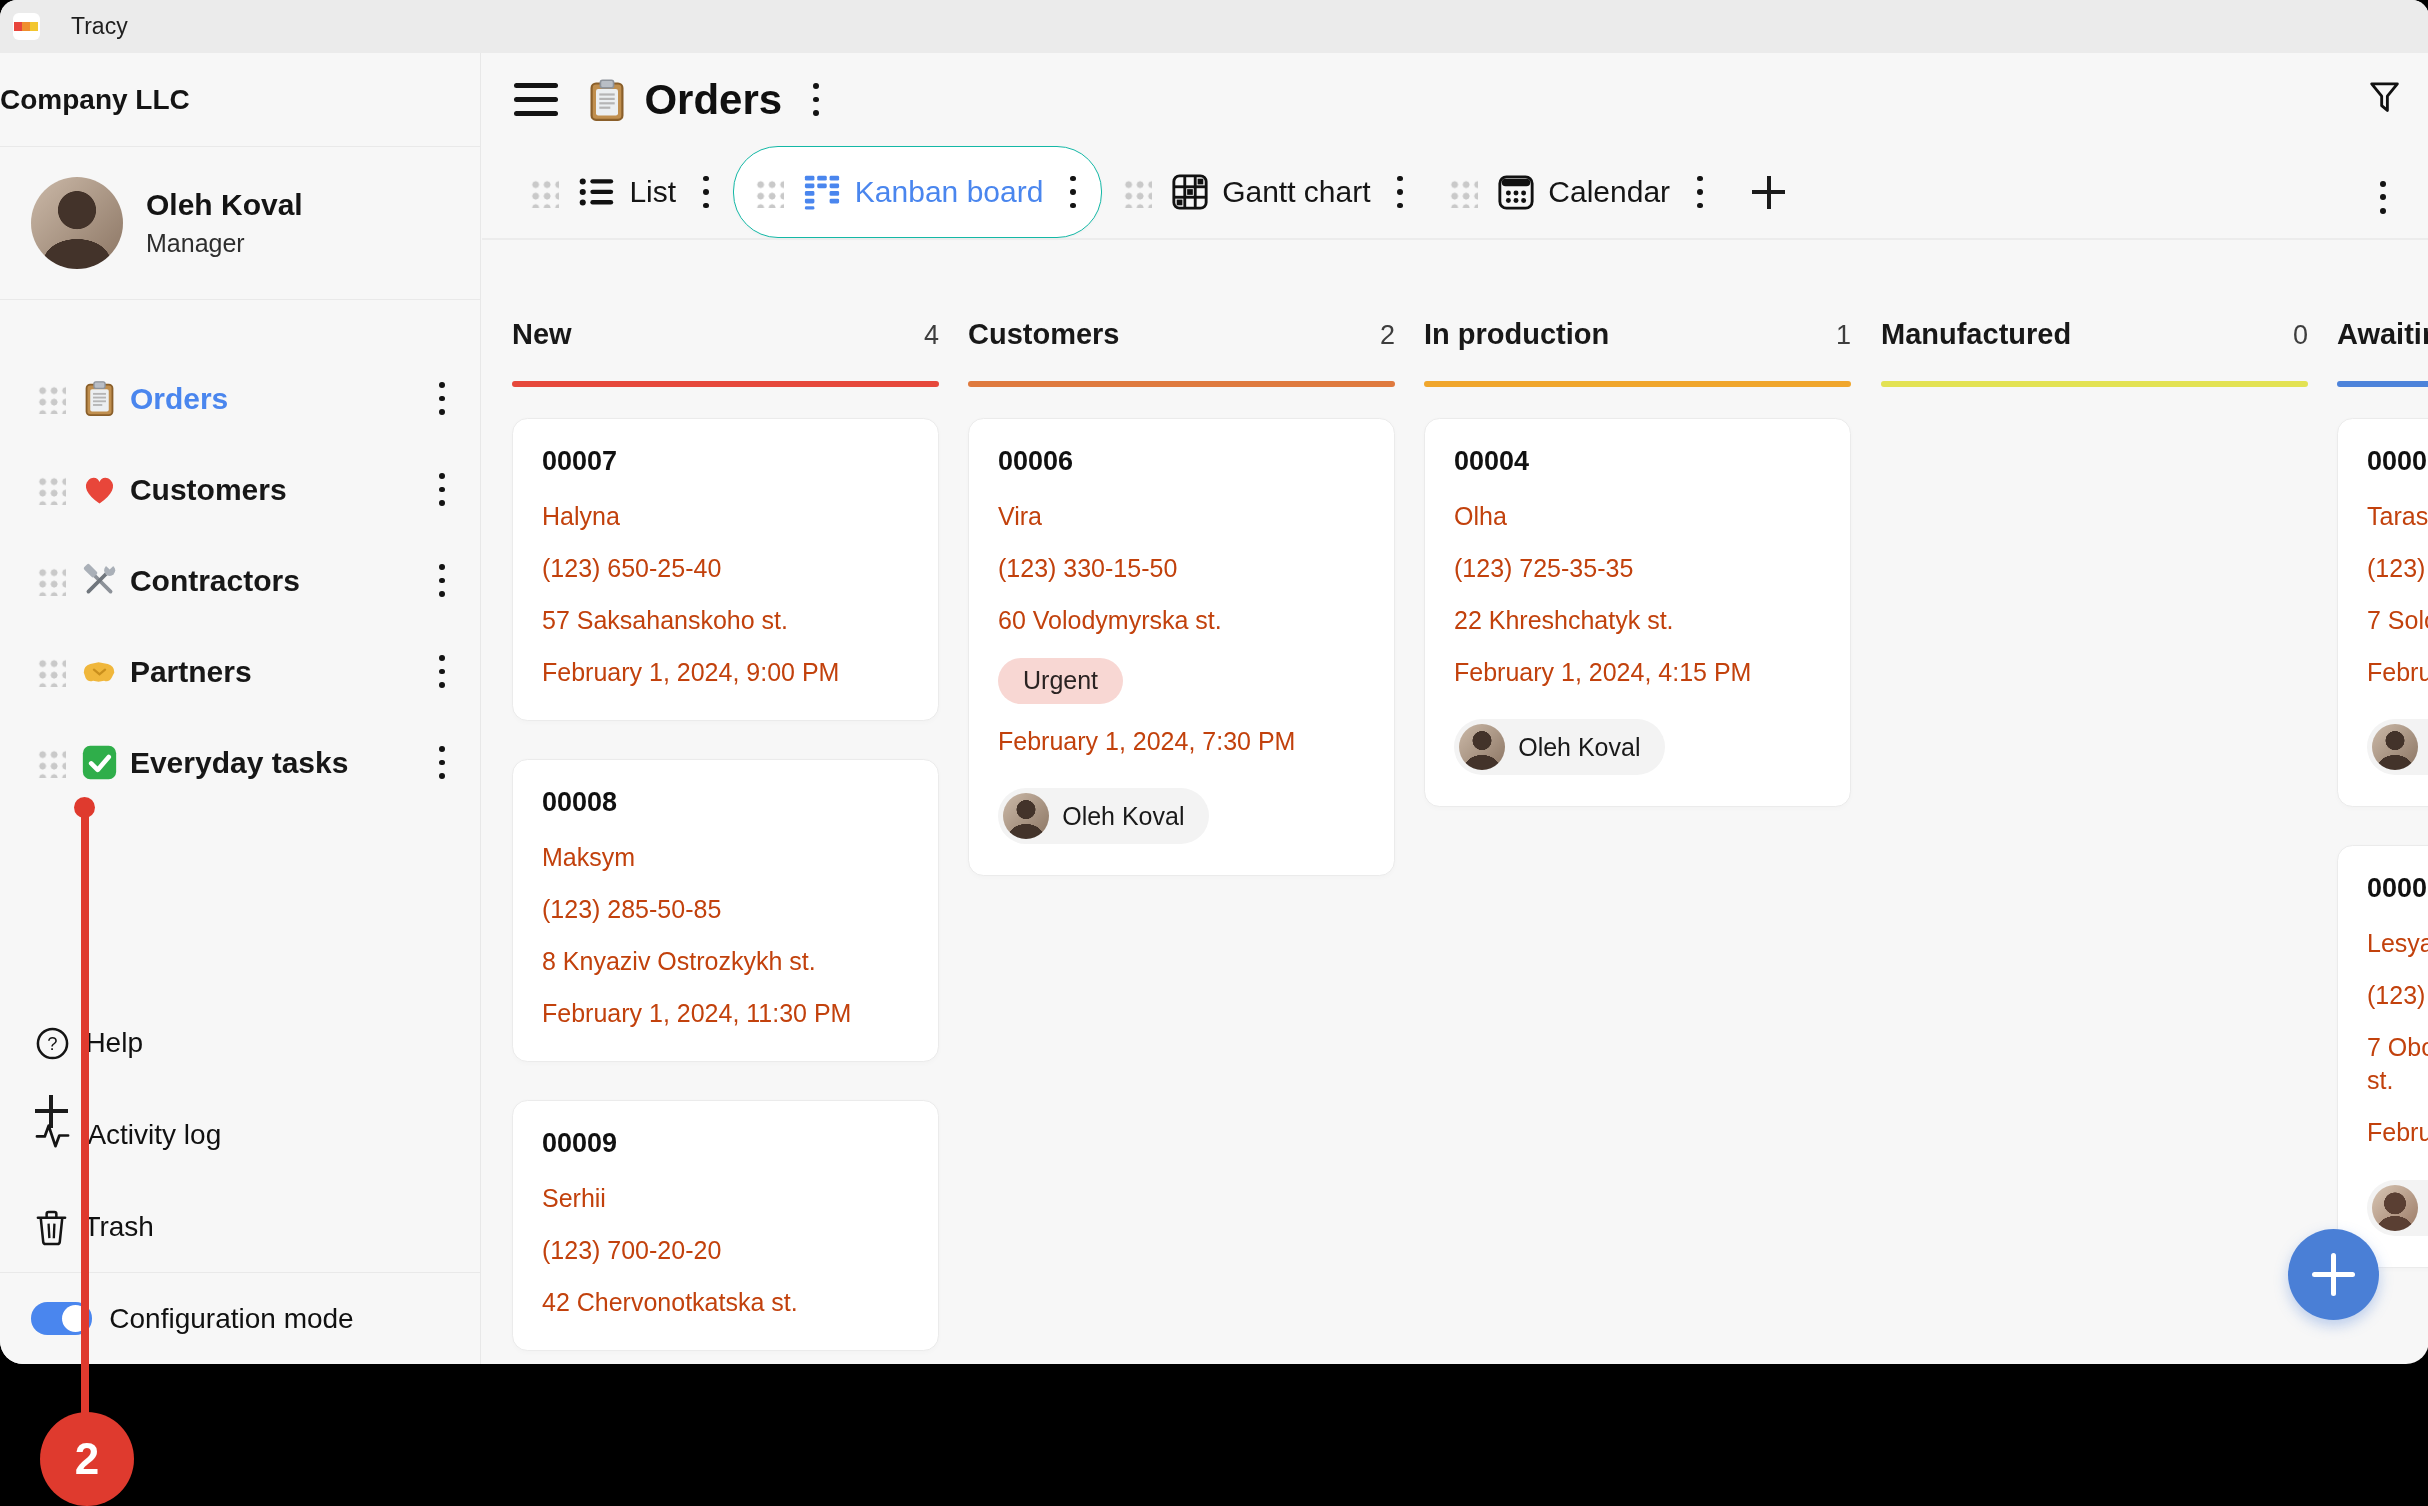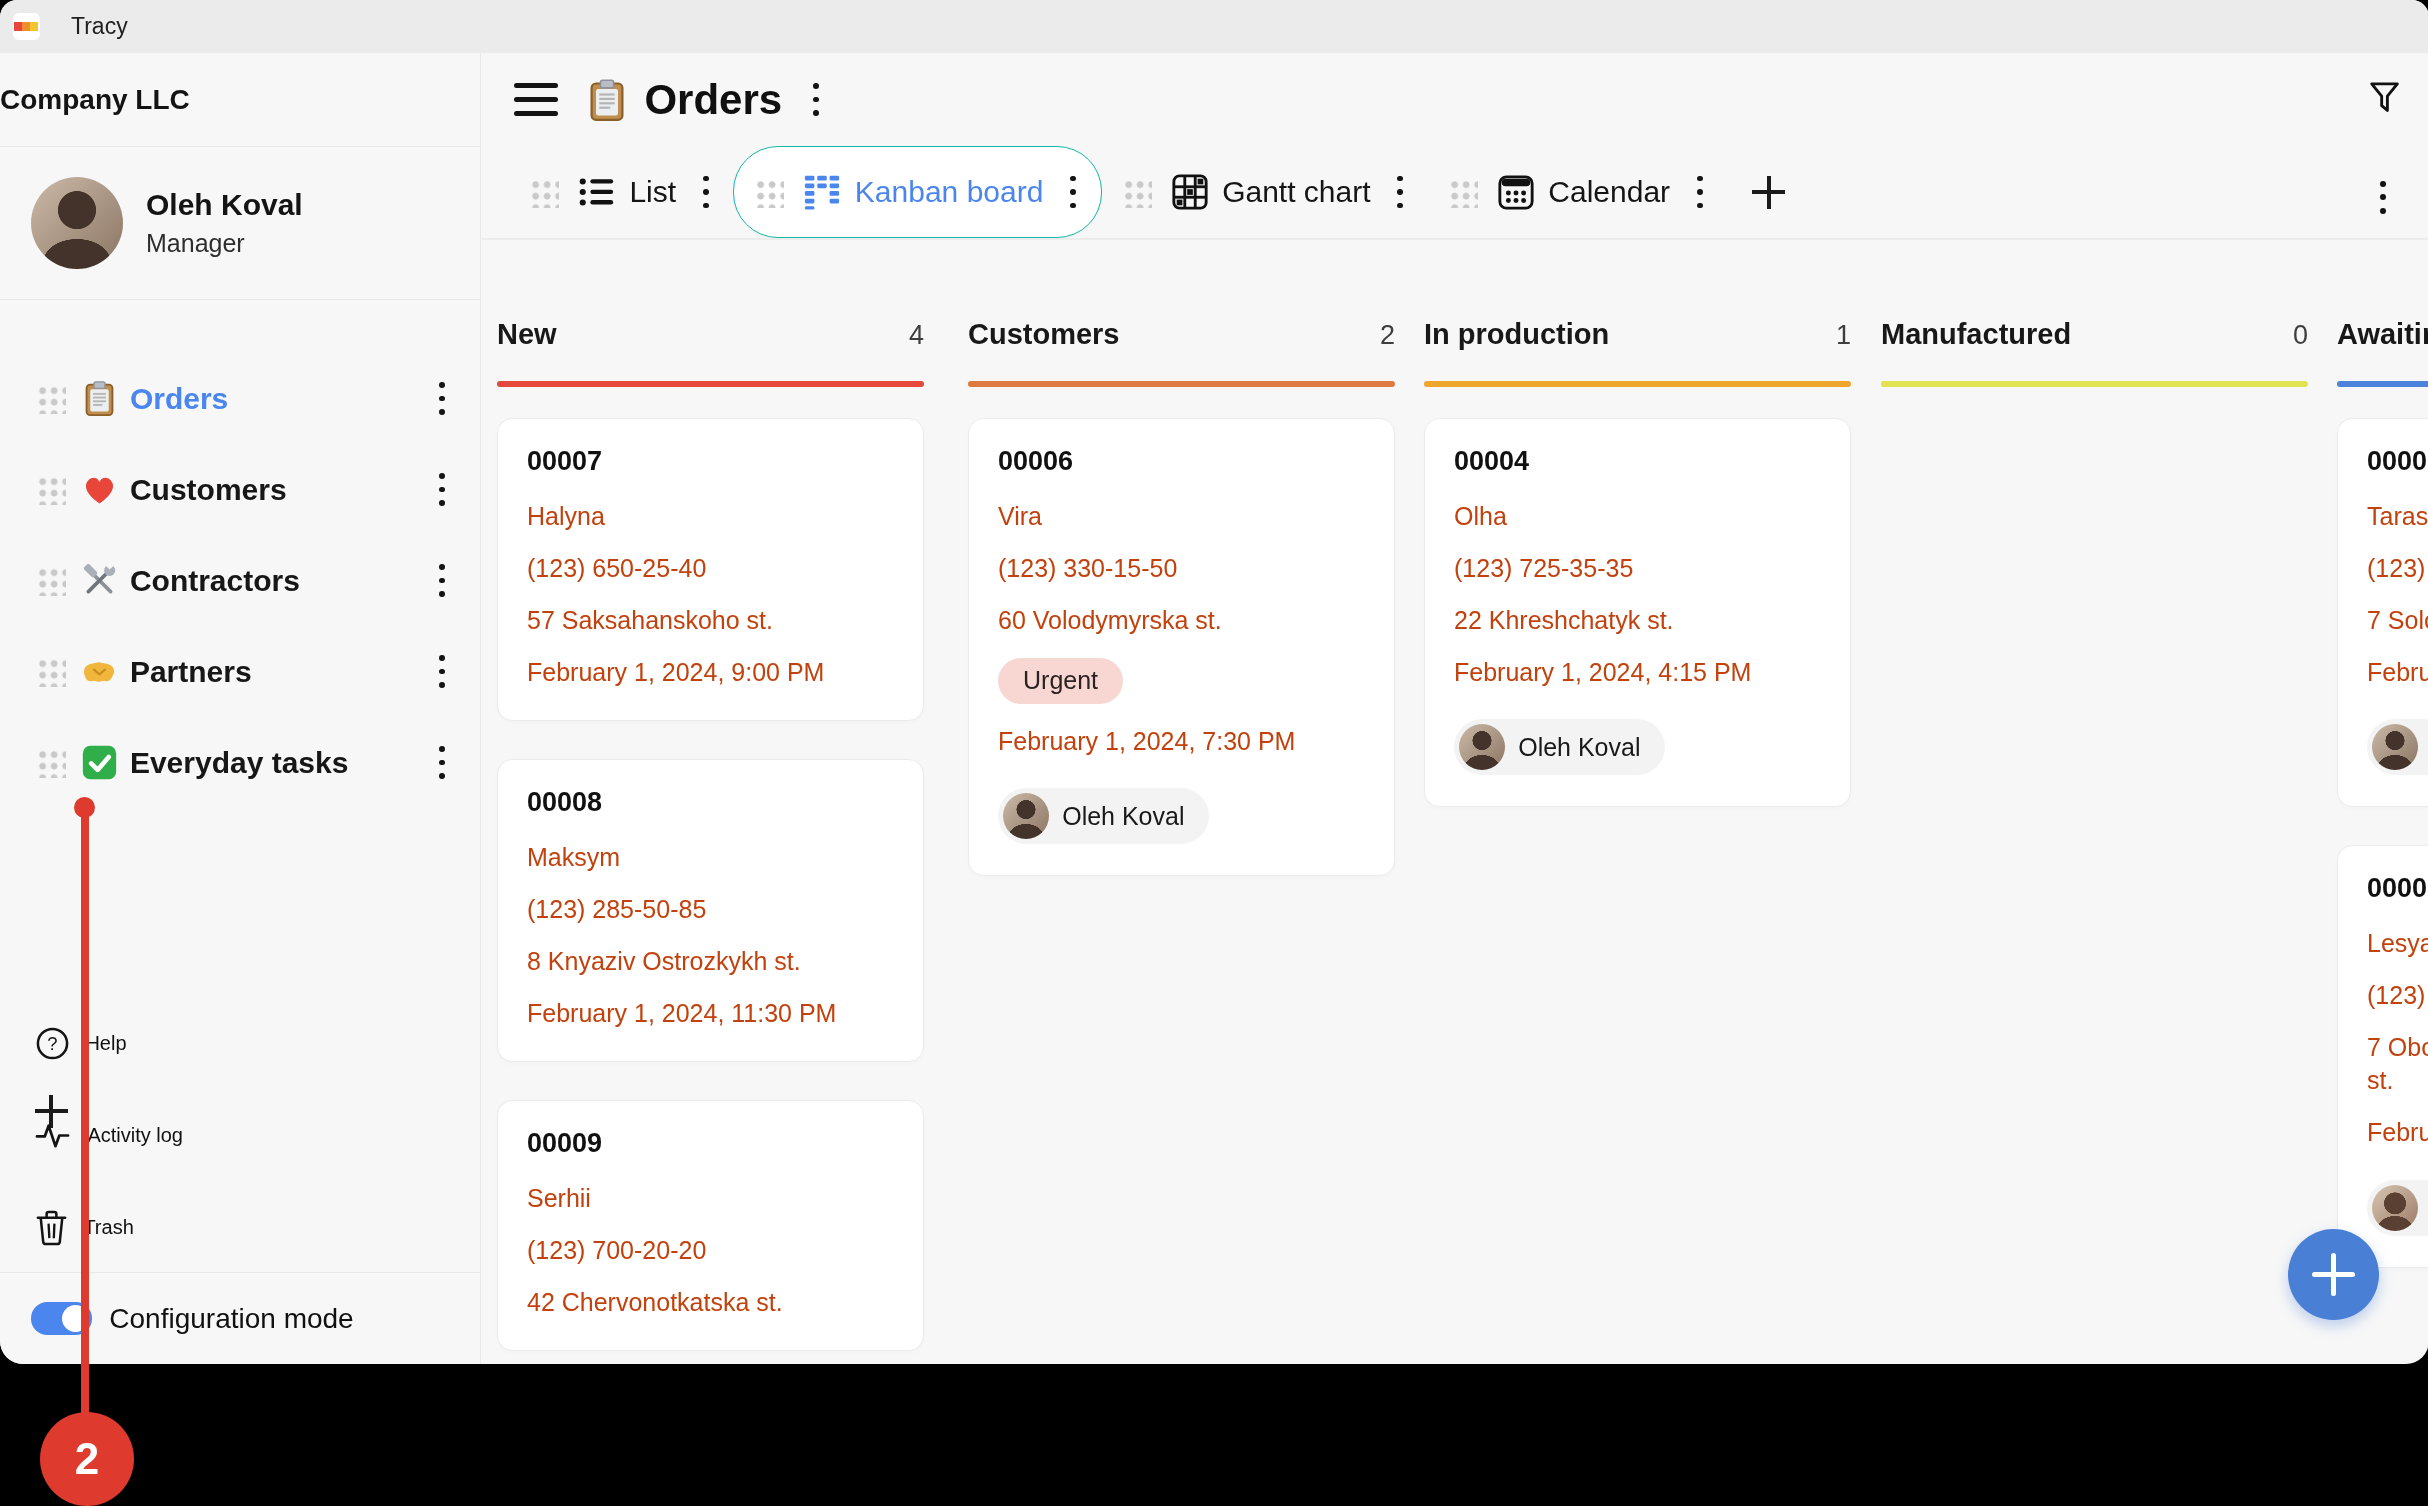--- a/index.html
+++ b/index.html
@@ -46,21 +46,21 @@
       background-image:radial-gradient(circle,#c9c9c9 3.1px,transparent 3.7px);
       background-size:11.5px 11.5px;background-position:1.9px 1.9px;background-repeat:repeat;}
   .mi-icon{width:37px;height:37px;flex:none;margin-left:15.4px;}
   .kebab{margin-left:auto;display:flex;flex-direction:column;gap:7.7px;align-items:center;
          padding:5.8px;cursor:pointer;}
   .kebab i{width:5.8px;height:5.8px;border-radius:50%;background:#141414;display:block;}
 
   .sidebar-add{position:absolute;top:795px;left:35px;width:33px;height:33px;cursor:pointer;}
   .sidebar-footer{position:absolute;bottom:91px;left:0;right:0;}
   .foot-item{height:92px;display:flex;align-items:center;padding-left:35px;cursor:pointer;}
-  .foot-item .label{font-size:20px;color:#111;margin-left:15.4px;}
+  .foot-item .label{font-size:28px;color:#111;margin-left:15.4px;}
   .config-row{position:absolute;bottom:0;left:0;right:0;height:91px;border-top:1.9px solid #e9e9e9;
               display:flex;align-items:center;padding-left:31px;}
   .toggle{width:61px;height:33px;border-radius:16.3px;background:#4a86ee;position:relative;
           flex:none;cursor:pointer;}
   .toggle .knob{position:absolute;right:2.9px;top:2.9px;width:27px;height:27px;border-radius:50%;
           background:#fff;}
   .config-row .label{font-size:28px;color:#111;margin-left:17.3px;}
 
   
   .main{position:absolute;left:482px;top:53px;right:0;bottom:0;}
@@ -374,21 +374,21 @@
       <span class="kebab end-kebab">
           <i></i>
           <i></i>
           <i></i>
         </span>
       <div class="tabbar-divider"></div>
     </div>
 
     <div class="board">
 
-      <div class="col" style="left:15px">
+      <div class="col" style="left:30px">
         <div class="col-head">
           <span class="col-name">New</span>
           <span class="col-count">4</span>
         </div>
         <div class="col-underline" style="background: rgb(230, 72, 59);"></div>
         <div class="cards">
           <div class="card">
             <div class="card-id">00007</div>
             <div class="card-line">Halyna</div>
             <div class="card-line">(123) 650-25-40</div>

